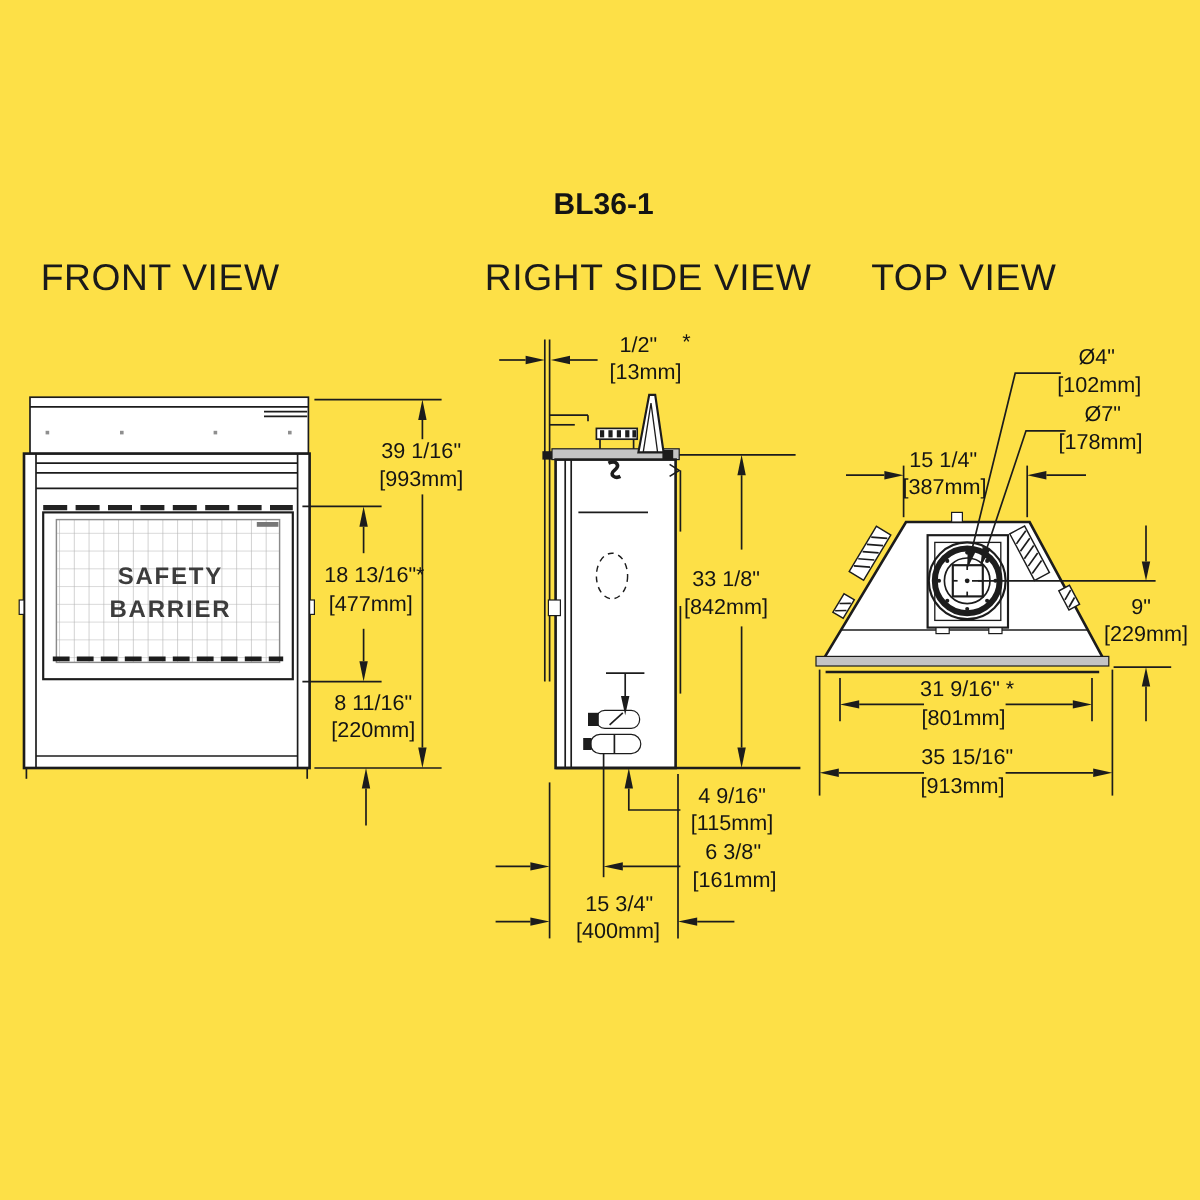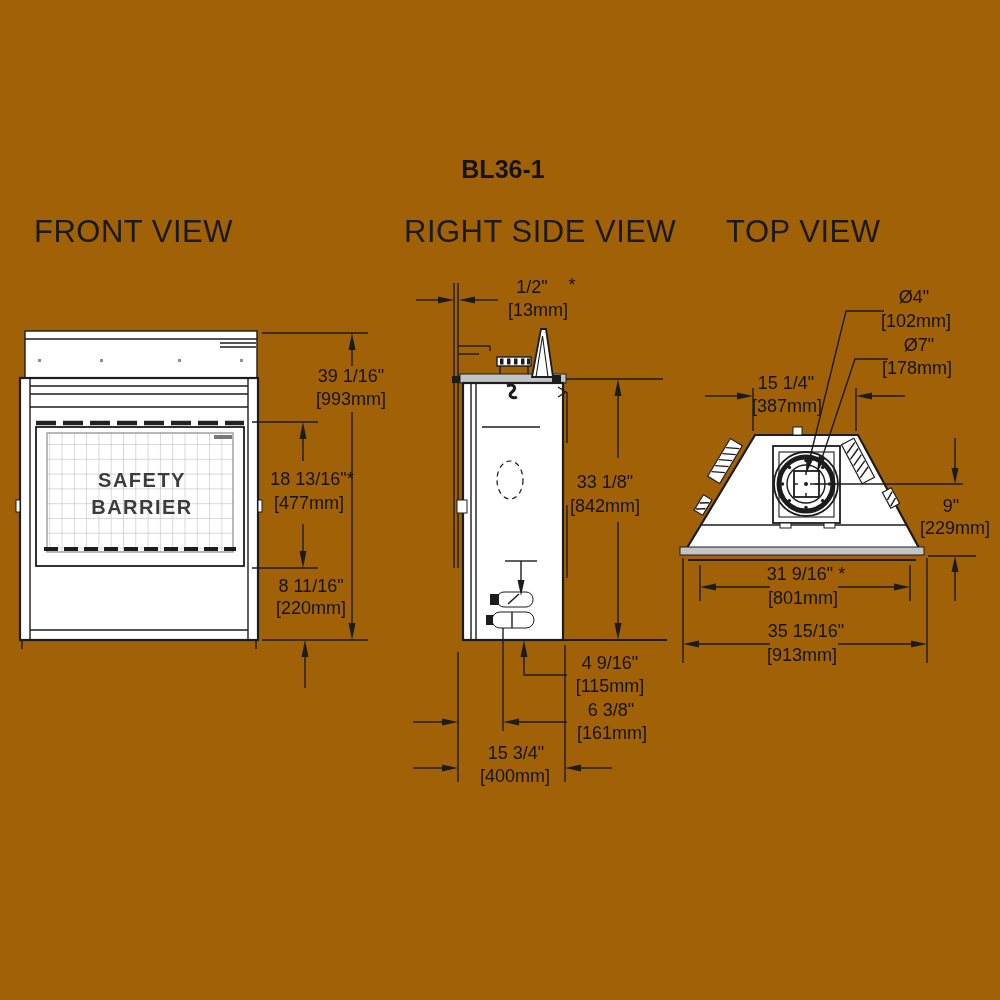--- a/index.html
+++ b/index.html
@@ -1,16 +1,16 @@
 <!DOCTYPE html>
 <html><head>
 <meta charset="utf-8">
 <style>
   html,body{margin:0;padding:0;background:#ffffff;}
-  #stage{position:relative;width:1000px;height:1000px;background:#a16207;overflow:hidden;}
+  #stage{position:relative;width:1000px;height:1000px;background:#fde047;overflow:hidden;}
   svg text{font-family:"Liberation Sans",sans-serif;fill:#141414;}
   .ttl{font-size:25px;font-weight:bold;}
   .vl{font-size:31px;letter-spacing:.5px;fill:#1a1a1a;}
   .dt{font-size:18px;}
   .sb{font-size:20px;font-weight:bold;fill:#3c3c3c;letter-spacing:1.5px;}
   .ln{stroke:#1c1c1c;fill:none;stroke-width:1.4;}
   .ln2{stroke:#1c1c1c;fill:none;stroke-width:2.2;}
   .dim{stroke:#1c1c1c;fill:none;stroke-width:1.4;}
   .ah{fill:#1c1c1c;stroke:none;}
   .wh{fill:#ffffff;stroke:#1c1c1c;}

